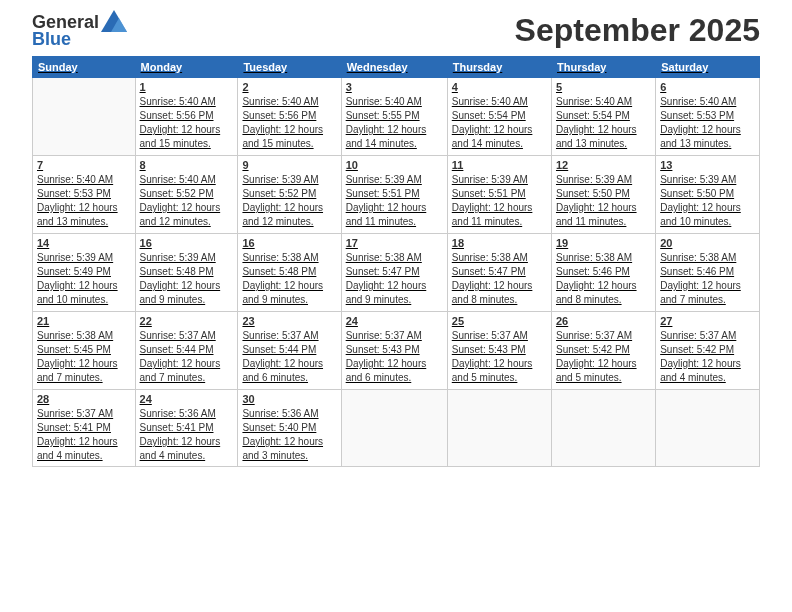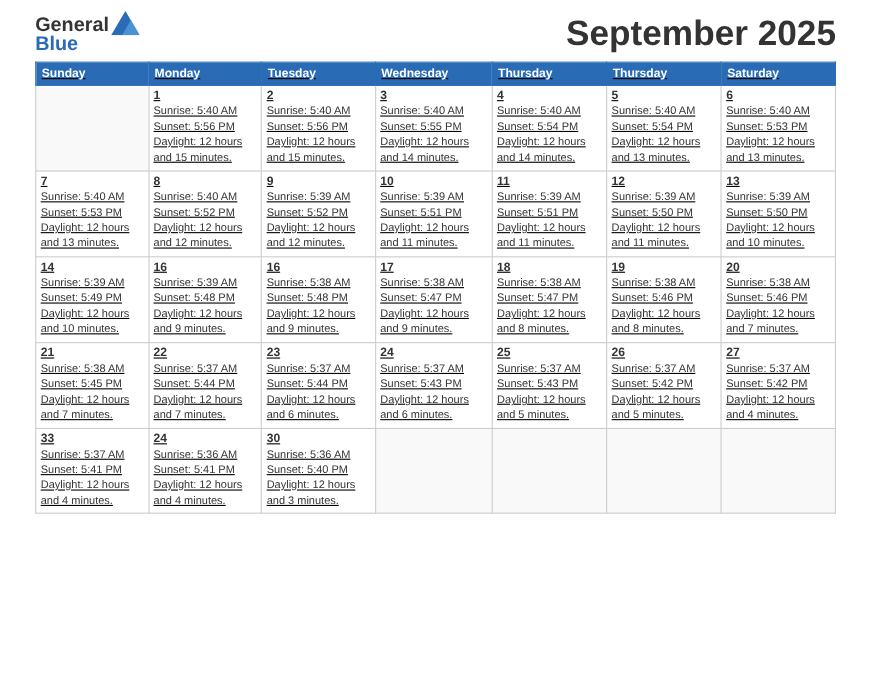--- a/index.html
+++ b/index.html
@@ -224,21 +224,21 @@
             <span class="day-num">26</span>
             <div class="day-info">Sunrise: 5:37 AM<br>Sunset: 5:42 PM<br>Daylight: 12 hours<br>and 5 minutes.</div>
           </td>
           <td>
             <span class="day-num">27</span>
             <div class="day-info">Sunrise: 5:37 AM<br>Sunset: 5:42 PM<br>Daylight: 12 hours<br>and 4 minutes.</div>
           </td>
         </tr>
         <tr class="last-row">
           <td>
-            <span class="day-num">33</span>
+            <span class="day-num">28</span>
             <div class="day-info">Sunrise: 5:37 AM<br>Sunset: 5:41 PM<br>Daylight: 12 hours<br>and 4 minutes.</div>
           </td>
           <td>
             <span class="day-num">24</span>
             <div class="day-info">Sunrise: 5:36 AM<br>Sunset: 5:41 PM<br>Daylight: 12 hours<br>and 4 minutes.</div>
           </td>
           <td>
             <span class="day-num">30</span>
             <div class="day-info">Sunrise: 5:36 AM<br>Sunset: 5:40 PM<br>Daylight: 12 hours<br>and 3 minutes.</div>
           </td>

